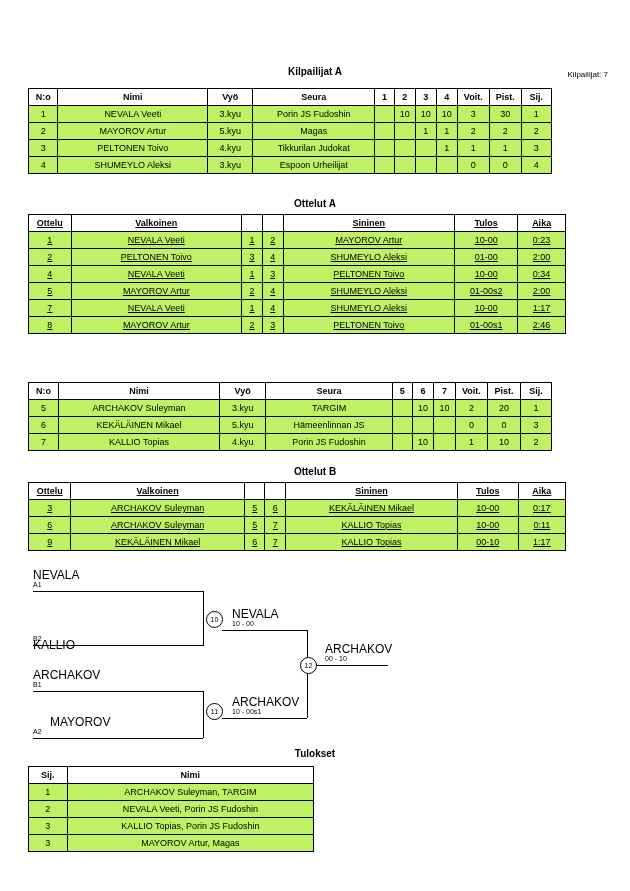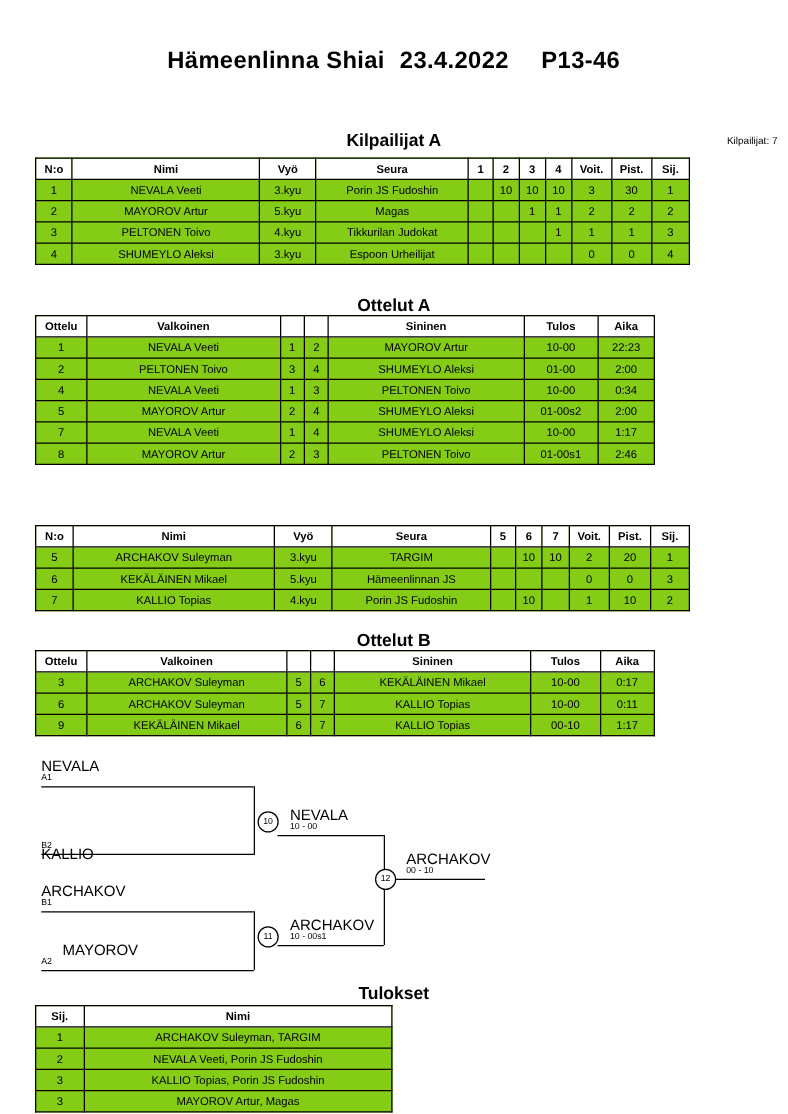--- a/index.html
+++ b/index.html
@@ -27,37 +27,37 @@
     font-size: 19px;
     font-weight: bold;
     margin-top: 38px;
     letter-spacing: 0.3px;
   }
   .title .sp1 { display:inline-block; width: 12px; }
   .title .sp2 { display:inline-block; width: 26px; }
 
   .section-head {
     text-align: center;
-    font-size: 14px;
+    font-size: 10px;
     font-weight: bold;
     margin-top: 0;
     margin-bottom: 3px;
   }
   .competitor-count {
     position: absolute;
-    right: 8px;
+    right: 22px;
     top: 70px;
     font-size: 8px;
   }
 
   
   table.grid {
     border-collapse: collapse;
     font-size: 9px;
-    background: #84cc16;
+    background: #bef264;
   }
   table.grid th, table.grid td {
     border: 1px solid #000;
     padding: 0 3px;
     height: 16px;
     line-height: 16px;
     white-space: nowrap;
   }
   table.grid th {
     text-align: center;
@@ -72,21 +72,21 @@
   .t-part .col-no    { width: 26px; }
   .t-part .col-name  { width: 176px; }
   .t-part .col-belt  { width: 46px; }
   .t-part .col-club  { width: 136px; text-align: center; }
   .t-part .col-m     { width: 16px; }
   .t-part .col-v     { width: 28px; }
   .t-part .col-p     { width: 28px; }
   .t-part .col-s     { width: 28px; }
 
   
-  .t-match { width: 496px; }
+  .t-match { width: 538px; text-decoration: underline; }
   .t-match .col-ottelu { width: 38px; }
   .t-match .col-white  { width: 186px; }
   .t-match .col-n1     { width: 16px; }
   .t-match .col-n2     { width: 16px; }
   .t-match .col-blue   { width: 186px; margin-left: 21px; }
   .t-match .col-res    { width: 62px; }
   .t-match .col-time   { width: 46px; }
 
   
   .t-res { width: 286px; }
@@ -139,23 +139,20 @@
     font-size: 7px;
     line-height: 15px;
     background: #fff;
   }
 </style>
 </head>
 <body>
 
 <div class="page">
 
-  <div class="title">
-    <span>Hämeenlinna Shiai</span><span class="sp1"></span><span>23.4.2022</span><span class="sp2"></span><span>P13-46</span>
-  </div>
 
   <div class="competitor-count">Kilpailijat: 7</div>
 
   <div class="section-head head-a">Kilpailijat A</div>
   <div class="pos-part-a">
     <table class="grid t-part">
       <thead>
         <tr>
           <th class="col-no">N:o</th>
           <th class="col-name">Nimi</th>
@@ -242,21 +239,21 @@
         </tr>
       </thead>
       <tbody>
         <tr>
           <td class="c">1</td>
           <td class="l">NEVALA Veeti</td>
           <td class="c">1</td>
           <td class="c">2</td>
           <td class="l">MAYOROV Artur</td>
           <td class="c">10-00</td>
-          <td class="c">22:23</td>
+          <td class="c">0:23</td>
         </tr>
         <tr>
           <td class="c">2</td>
           <td class="l">PELTONEN Toivo</td>
           <td class="c">3</td>
           <td class="c">4</td>
           <td class="l">SHUMEYLO Aleksi</td>
           <td class="c">01-00</td>
           <td class="c">2:00</td>
         </tr>

